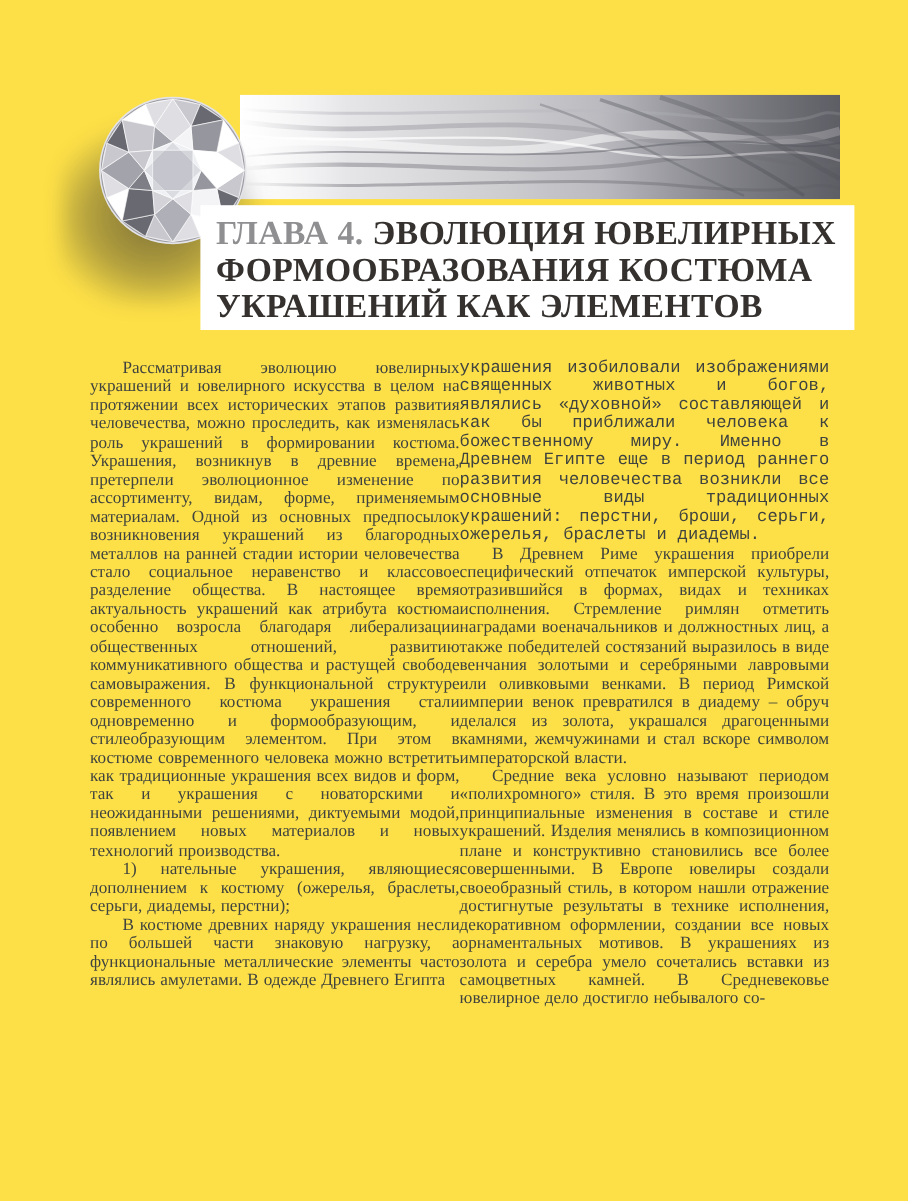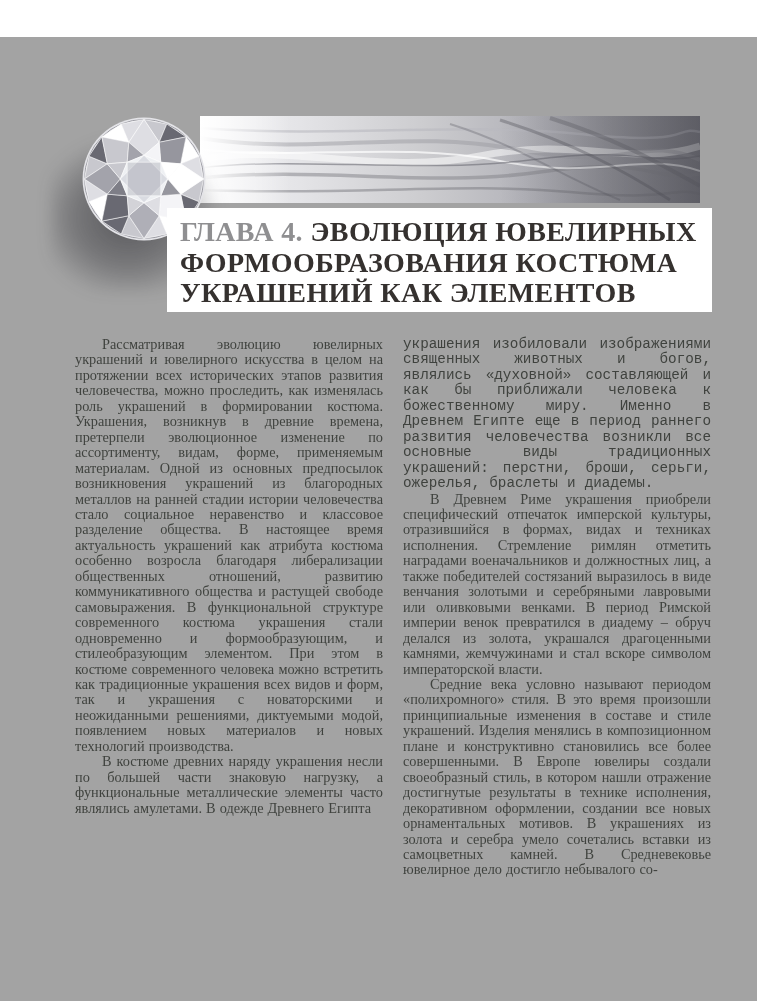--- a/index.html
+++ b/index.html
@@ -3,21 +3,21 @@
 <meta charset="utf-8">
 <style>
   html,body{margin:0;padding:0;}
   body{
     width:757px;height:1001px;
     background:#ffffff;
     position:relative;
     font-family:"Liberation Serif","DejaVu Serif",serif;
     overflow:hidden;
   }
-  .page{position:absolute;inset:0;background:#a3a3a3;margin-top:37px;}
+  .page{position:absolute;inset:0;background:#fde047;}
 
   
   .band{
     position:absolute;left:200px;top:79px;width:500px;height:87px;
     z-index:1;
   }
   .band svg{display:block;width:100%;height:100%;}
 
   
   .diamond-shadow{
@@ -43,21 +43,21 @@
   }
   .title-line{
     font-size:28px;line-height:30.5px;font-weight:bold;
     color:#35312f;letter-spacing:.4px;white-space:nowrap;
   }
   .chapter-label{color:#8f8f91;}
 
   
   .text-area{
     position:absolute;left:75px;top:300px;width:637px;
-    display:flex;gap:20px;
+    display:flex;
     z-index:1;
   }
   .col{width:308px;}
   .col p{
     margin:0;
     font-size:14.3px;line-height:15.45px;
     color:#3f423e;
     text-align:justify;
     text-indent:27px;
     word-spacing:.5px;
@@ -157,20 +157,21 @@
 
   <div class="title-box">
     <div class="title-line"><span class="chapter-label">ГЛАВА 4.</span> <span>ЭВОЛЮЦИЯ ЮВЕЛИРНЫХ</span></div>
     <div class="title-line">ФОРМООБРАЗОВАНИЯ КОСТЮМА</div>
     <div class="title-line">УКРАШЕНИЙ КАК ЭЛЕМЕНТОВ</div>
   </div>
 
   <div class="text-area">
     <div class="col">
       <p>Рассматривая эволюцию ювелирных украшений и ювелирного искусства в целом на протяжении всех исторических этапов развития человечества, можно проследить, как изменялась роль украшений в формировании костюма. Украшения, возникнув в древние времена, претерпели эволюционное изменение по ассортименту, видам, форме, применяемым материалам. Одной из основных предпосылок возникновения украшений из благородных металлов на ранней стадии истории человечества стало социальное неравенство и классовое разделение общества. В настоящее время актуальность украшений как атрибута костюма особенно возросла благодаря либерализации общественных отношений, развитию коммуникативного общества и растущей свободе самовыражения. В функциональной структуре современного костюма украшения стали одновременно и формообразующим, и стилеобразующим элементом. При этом в костюме современного человека можно встретить как традиционные украшения всех видов и форм, так и украшения с новаторскими и неожиданными решениями, диктуемыми модой, появлением новых материалов и новых технологий производства.</p>
+      <p>1) нательные украшения, являющиеся дополнением к костюму (ожерелья, браслеты, серьги, диадемы, перстни);</p>
       <p>В костюме древних наряду украшения несли по большей части знаковую нагрузку, а функциональные металлические элементы часто являлись амулетами. В одежде Древнего Египта</p>
     </div>
     <div class="col">
       <p class="no-indent">украшения изобиловали изображениями священных животных и богов, являлись «духовной» составляющей и как бы приближали человека к божественному миру. Именно в Древнем Египте еще в период раннего развития человечества возникли все основные виды традиционных украшений: перстни, броши, серьги, ожерелья, браслеты и диадемы.</p>
       <p>В Древнем Риме украшения приобрели специфический отпечаток имперской культуры, отразившийся в формах, видах и техниках исполнения. Стремление римлян отметить наградами военачальников и должностных лиц, а также победителей состязаний выразилось в виде венчания золотыми и серебряными лавровыми или оливковыми венками. В период Римской империи венок превратился в диадему – обруч делался из золота, украшался драгоценными камнями, жемчужинами и стал вскоре символом императорской власти.</p>
       <p>Средние века условно называют периодом «полихромного» стиля. В это время произошли принципиальные изменения в составе и стиле украшений. Изделия менялись в композиционном плане и конструктивно становились все более совершенными. В Европе ювелиры создали своеобразный стиль, в котором нашли отражение достигнутые результаты в технике исполнения, декоративном оформлении, создании все новых орнаментальных мотивов. В украшениях из золота и серебра умело сочетались вставки из самоцветных камней. В Средневековье ювелирное дело достигло небывалого со-</p>
     </div>
   </div>
 
 </div>

